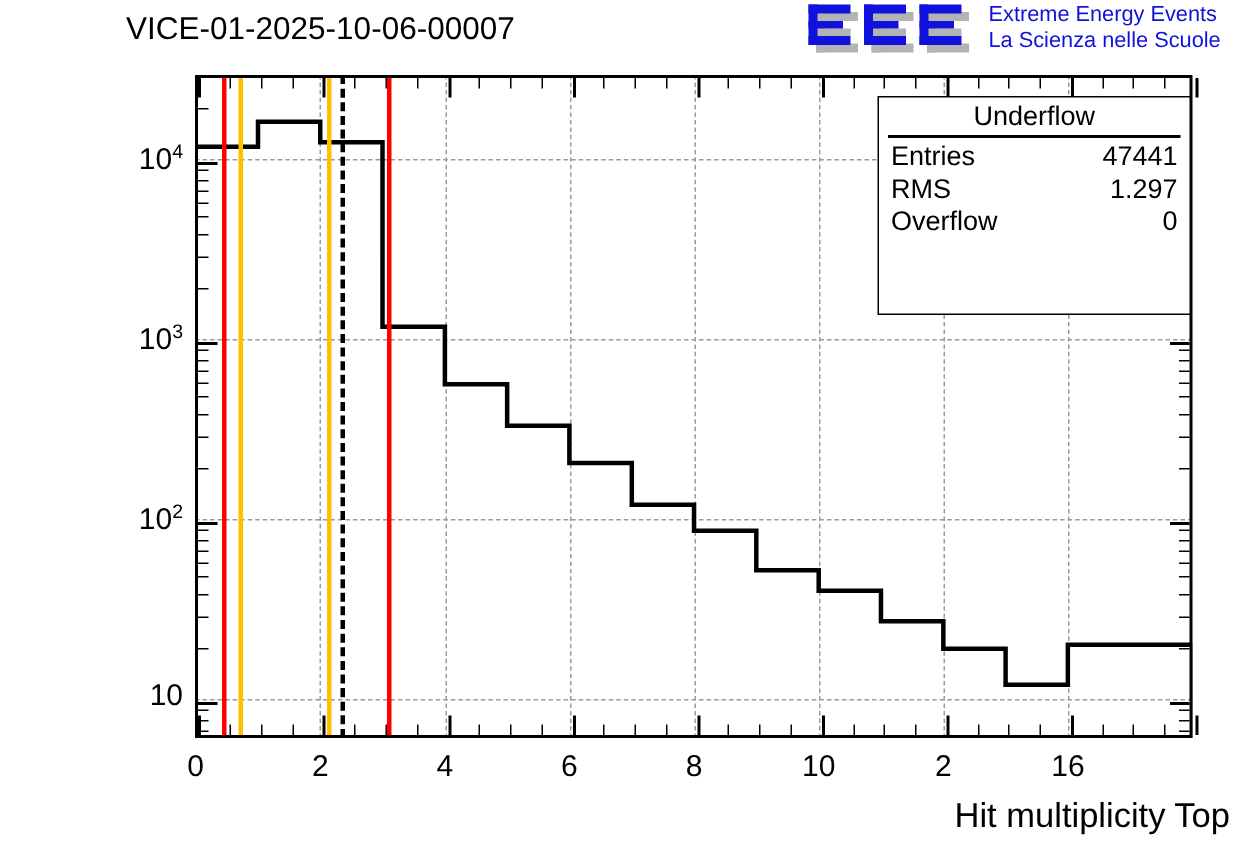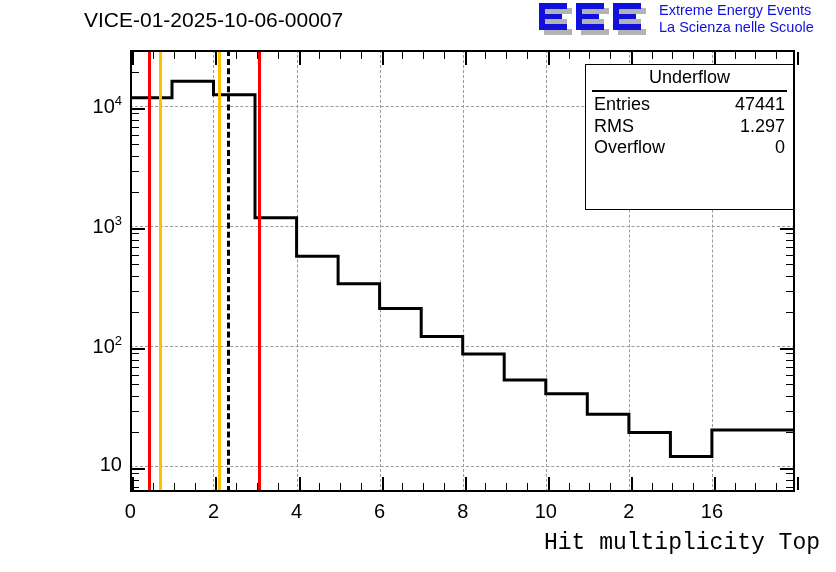--- a/index.html
+++ b/index.html
@@ -303,21 +303,21 @@
       <div class="xlabel-num" style="left: 628.854px; top: 500px;">2</div>
       <div class="xlabel-num" style="left: 711.927px; top: 500px;">16</div>
     </div>
   <div id="ylabels">
       <div class="ylabel-num" style="left: 50px; width: 72px; top: 93px;"><span>10</span><sup>4</sup></div>
       <div class="ylabel-num" style="left: 50px; width: 72px; top: 213px;"><span>10</span><sup>3</sup></div>
       <div class="ylabel-num" style="left: 50px; width: 72px; top: 333px;"><span>10</span><sup>2</sup></div>
       <div class="ylabel-num" style="left: 50px; width: 72px; top: 453px;"><span>10</span></div>
     </div>
 
-  <div class="axis-title" style="right:16px;top:530px;font-family:Liberation Mono, monospace;">Hit multiplicity Top</div>
+  <div class="axis-title" style="right:16px;top:530px;">Hit multiplicity Top</div>
 
   <div class="statsbox">
     <div class="stats-title">Underflow</div>
     <div class="stats-rows" id="stats-rows">
         <div class="stats-row">
           <span class="k">Entries</span>
           <span class="v">47441</span>
         </div>
         <div class="stats-row">
           <span class="k">RMS</span>

